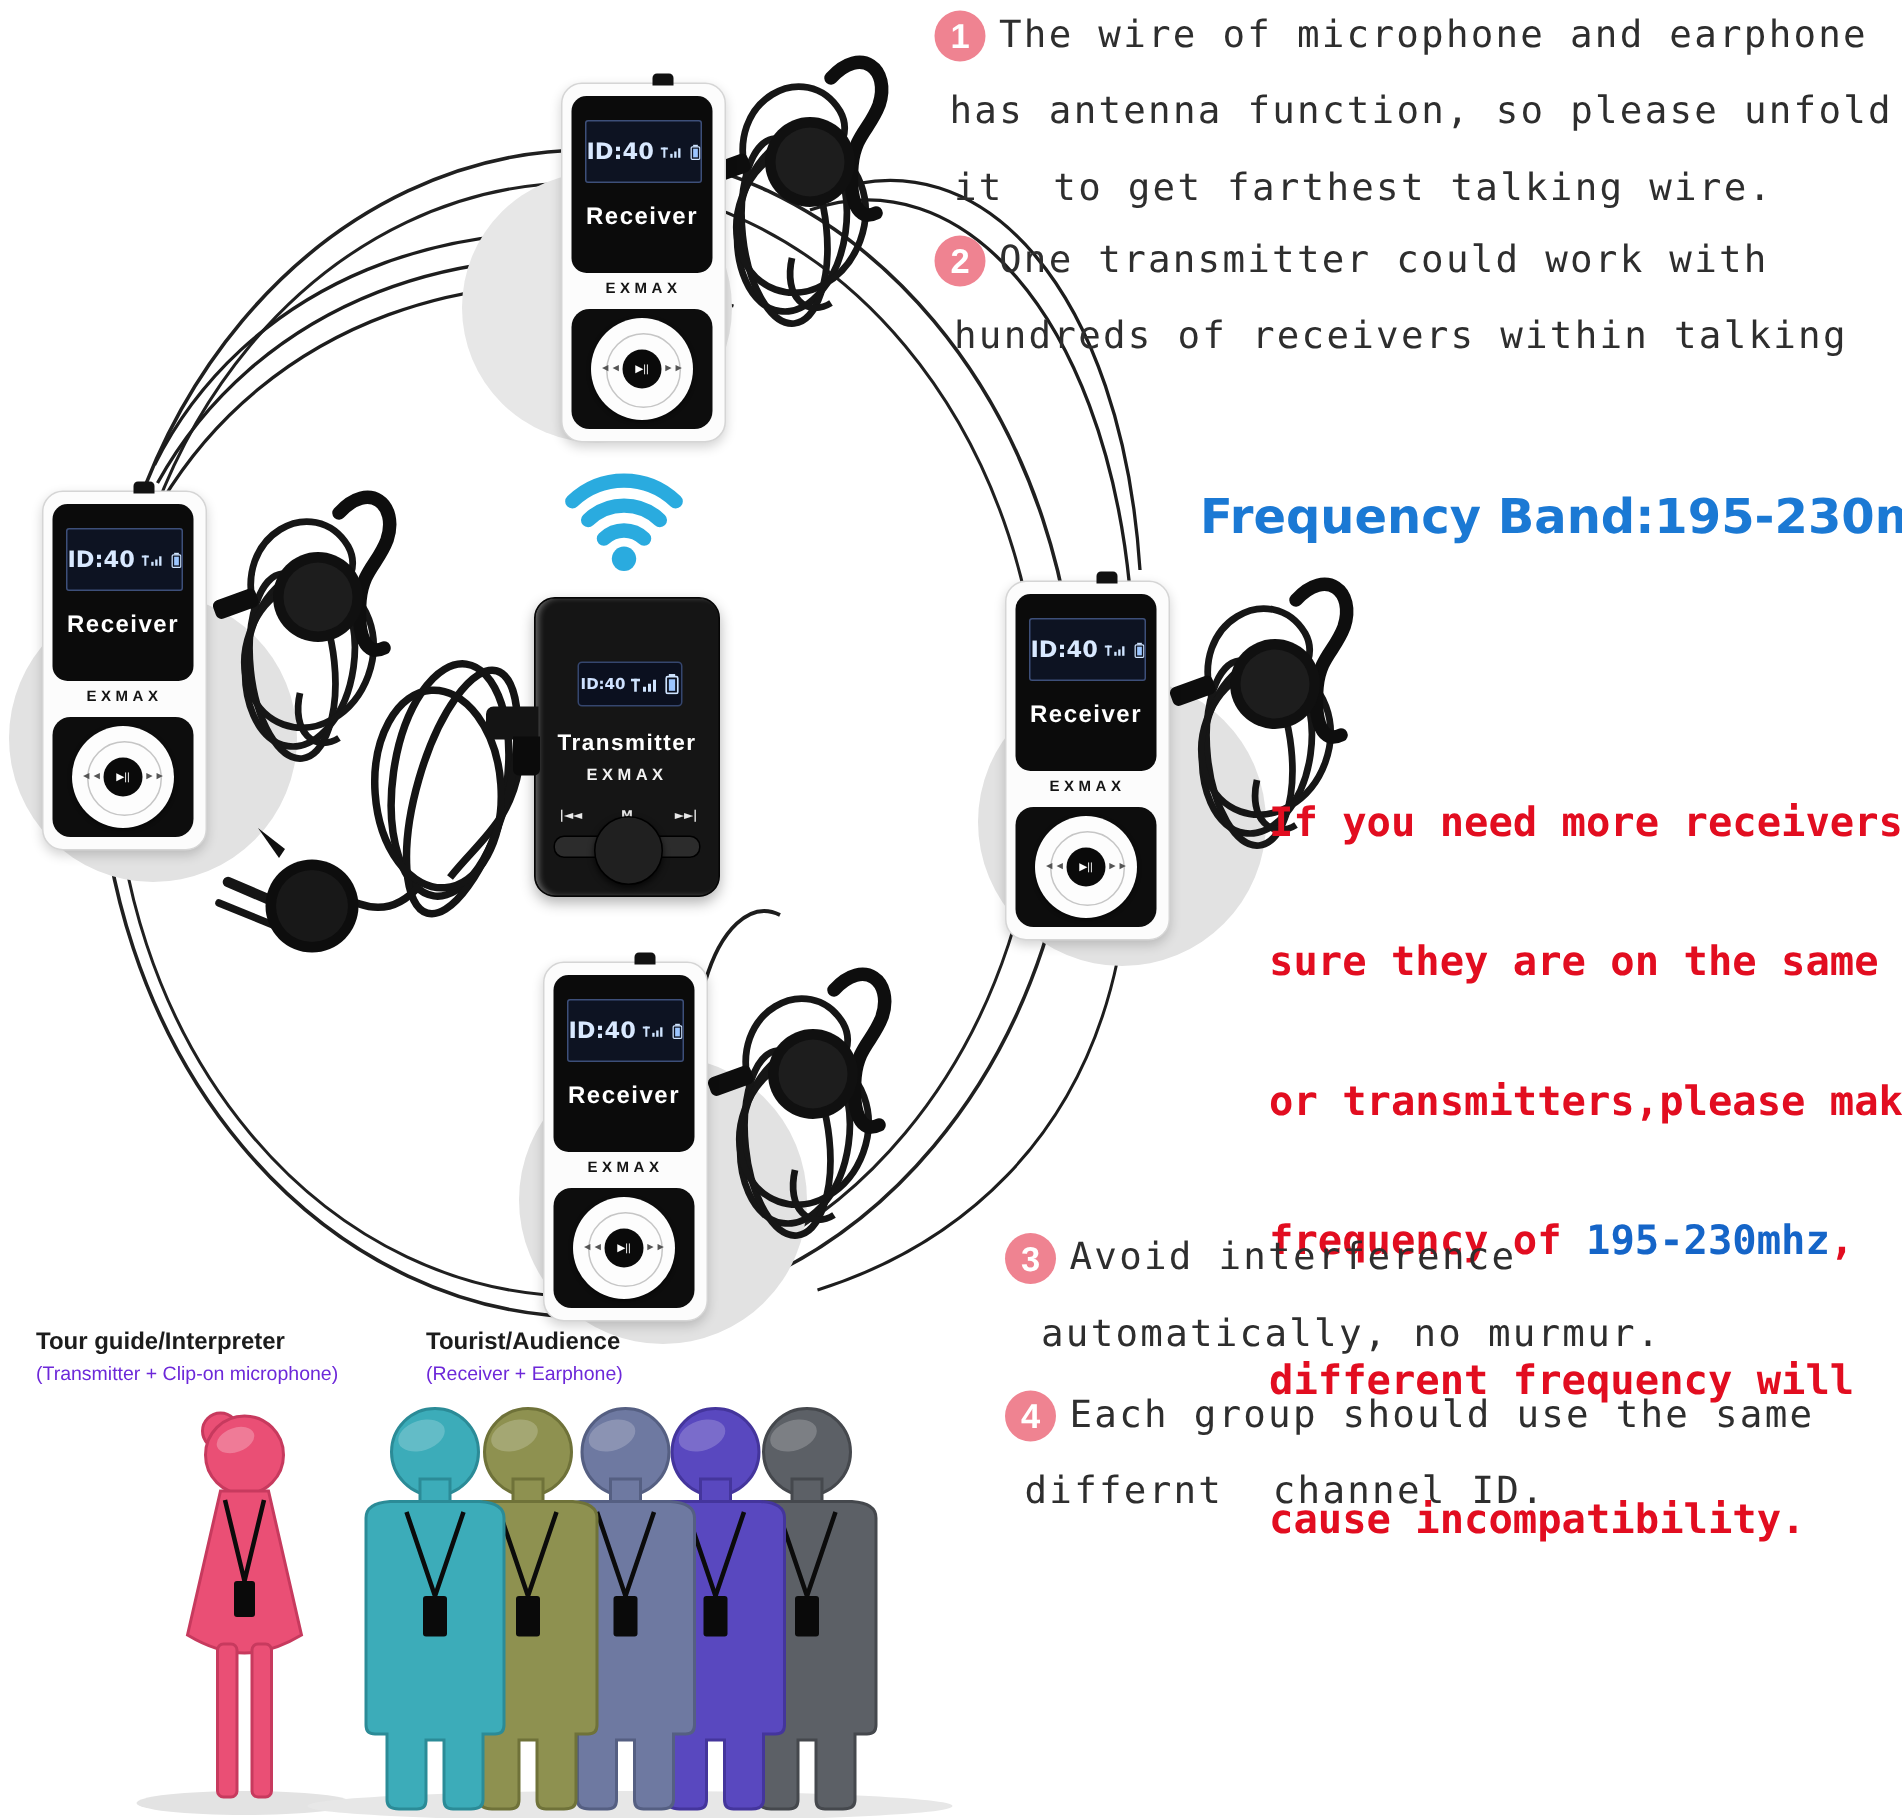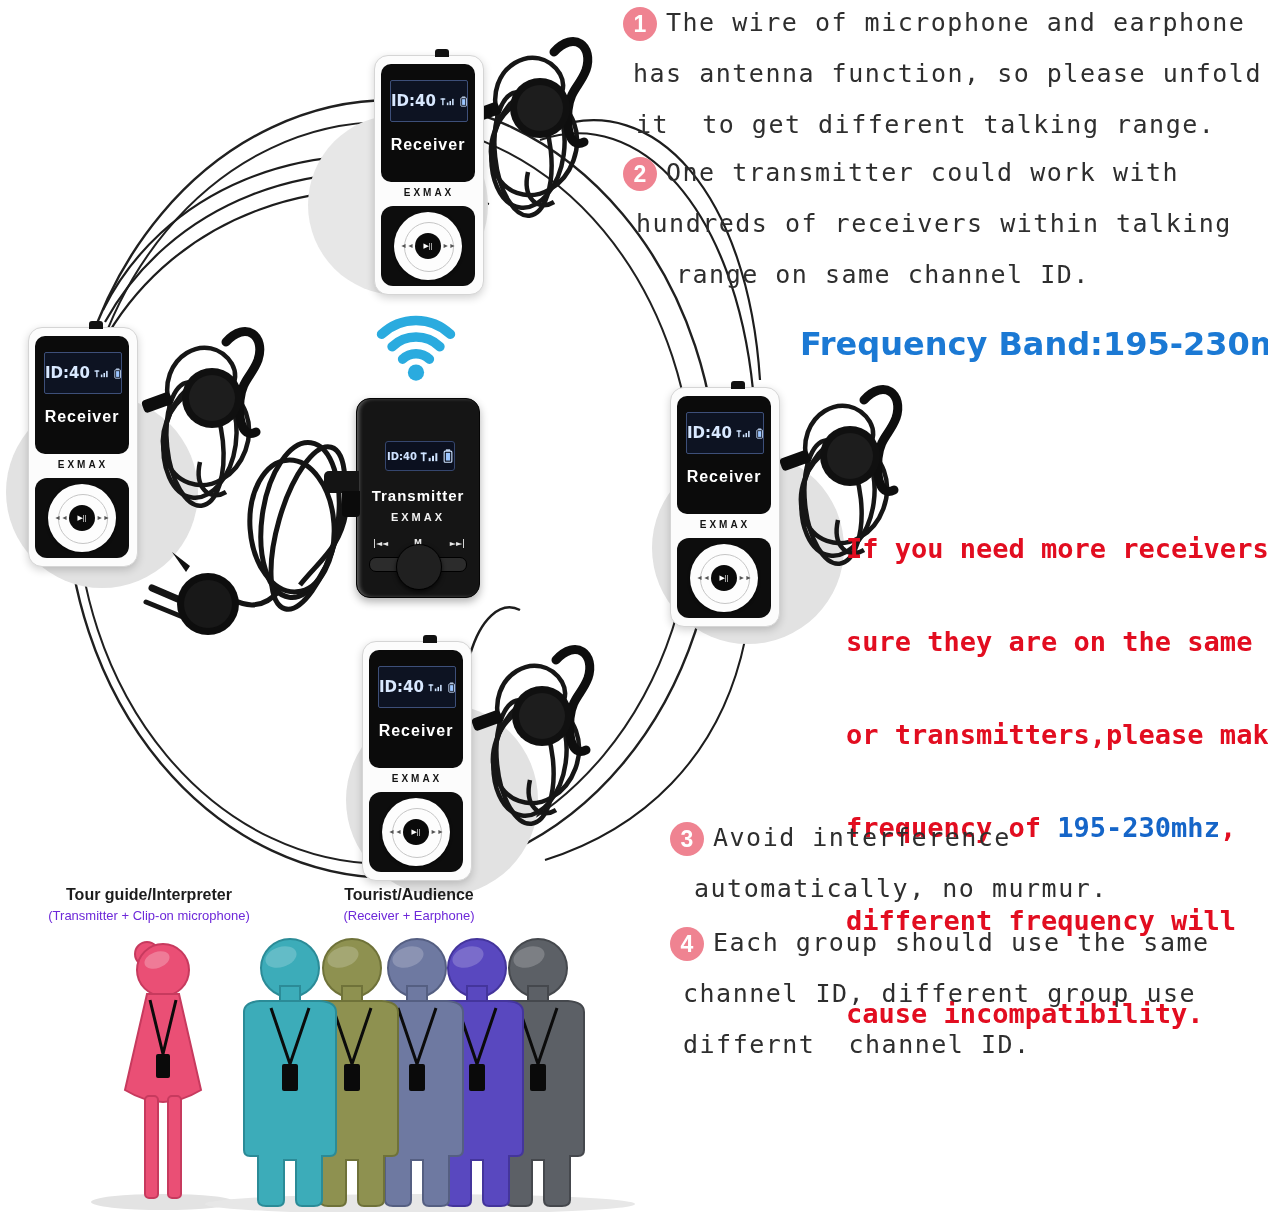--- a/index.html
+++ b/index.html
@@ -16,21 +16,21 @@
          color:#fff;align-items:center;justify-content:center;
          font:bold 23px "Liberation Sans",sans-serif;margin-right:9px;vertical-align:middle;
          letter-spacing:0;}
   .freq{position:absolute;left:782px;top:325px;white-space:pre;
         font:bold 32px "DejaVu Sans",sans-serif;color:#1b79d4;}
   .red{position:absolute;left:828px;top:471px;line-height:56px;white-space:pre;
        font:bold 27px "DejaVu Sans Mono",monospace;color:#e20d20;}
   .red .blue{color:#1565c8;}
 
   
-  .legend{position:absolute;text-align:center;color:#1c1c1c;}
+  .legend{position:absolute;text-align:left;color:#1c1c1c;}
   .legend .t{font:bold 16px "Liberation Sans",sans-serif;line-height:22px;}
   .legend .s{font:13px "Liberation Sans",sans-serif;color:#6d28d9;line-height:20px;}
 
   
   .receiver{position:absolute;width:108px;height:238px;background:#fcfcfc;
             border:1px solid #d5d5d5;border-radius:14px;z-index:3;
             box-shadow:0 3px 8px rgba(0,0,0,.18);}
   .rx-jack{position:absolute;top:-7px;left:60px;width:14px;height:8px;background:#111;
            border-radius:3px 3px 0 0;}
   .rx-top{position:absolute;left:6px;top:8px;width:94px;height:118px;background:#0b0b0b;
@@ -345,48 +345,46 @@
   <div class="tx-pill tx-pill-l"></div>
   <div class="tx-pill tx-pill-r"></div>
   <div class="tx-mbtn"></div>
 </div>
 
 <div class="txtlayer">
 
   <div class="note" style="left:605px;top:-3px">
     <div class="nline"><span class="badge">1</span><span>The wire of microphone and earphone</span></div>
     <div class="nline" style="margin-left:10px">has antenna function, so please unfold</div>
-    <div class="nline" style="margin-left:13px">it  to get different talking range.</div>
+    <div class="nline" style="margin-left:13px">it  to get farthest talking wire.</div>
   </div>
 
   <div class="note" style="left:605px;top:147px">
     <div class="nline"><span class="badge">2</span><span>One transmitter could work with</span></div>
     <div class="nline" style="margin-left:13px">hundreds of receivers within talking</div>
-    <div class="nline" style="margin-left:53px">range on same channel ID.</div>
   </div>
 
   <div class="freq">Frequency Band:195-230mHz</div>
 
   <div class="red">
     <div class="nline">If you need more receivers</div>
     <div class="nline">sure they are on the same</div>
     <div class="nline">or transmitters,please make</div>
     <div class="nline"><span>frequency of </span><span class="blue">195-230mhz</span><span>,</span></div>
     <div class="nline">different frequency will</div>
     <div class="nline">cause incompatibility.</div>
   </div>
 
   <div class="note" style="left:652px;top:812px">
     <div class="nline"><span class="badge">3</span><span>Avoid interference</span></div>
     <div class="nline" style="margin-left:24px">automatically, no murmur.</div>
   </div>
 
   <div class="note" style="left:652px;top:917px">
     <div class="nline"><span class="badge">4</span><span>Each group should use the same</span></div>
-    <div class="nline" style="margin-left:13px">channel ID, different group use</div>
     <div class="nline" style="margin-left:13px">differnt  channel ID.</div>
   </div>
 
 
   <div class="legend" style="left:6px;top:884px;width:250px">
     <div class="t">Tour guide/Interpreter</div>
     <div class="s">(Transmitter + Clip-on microphone)</div>
   </div>
 
   <div class="legend" style="left:266px;top:884px;width:250px">

